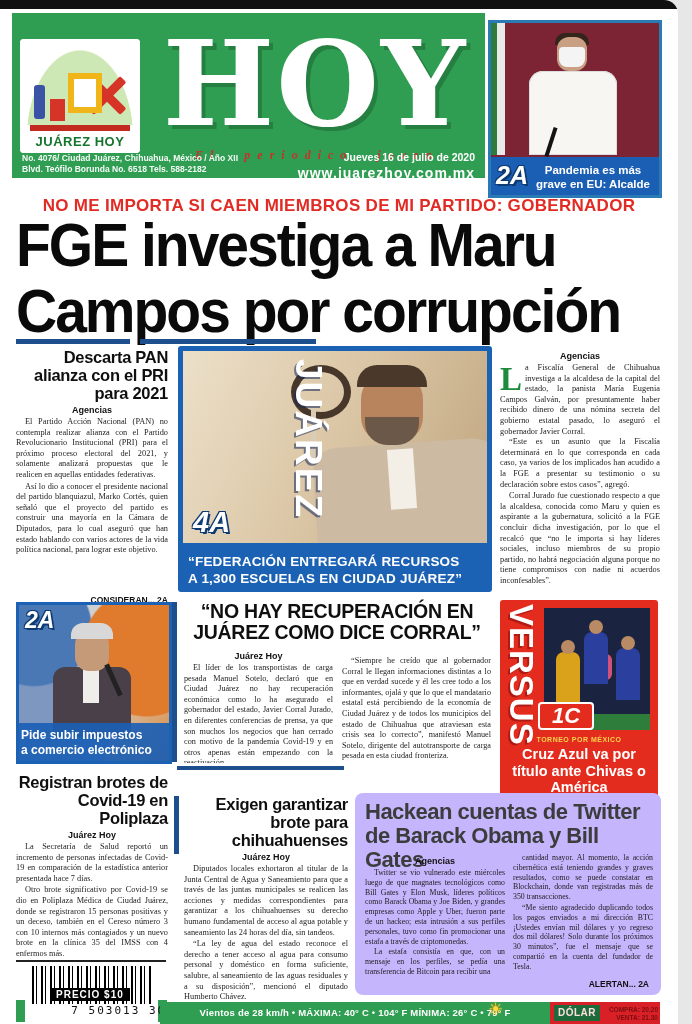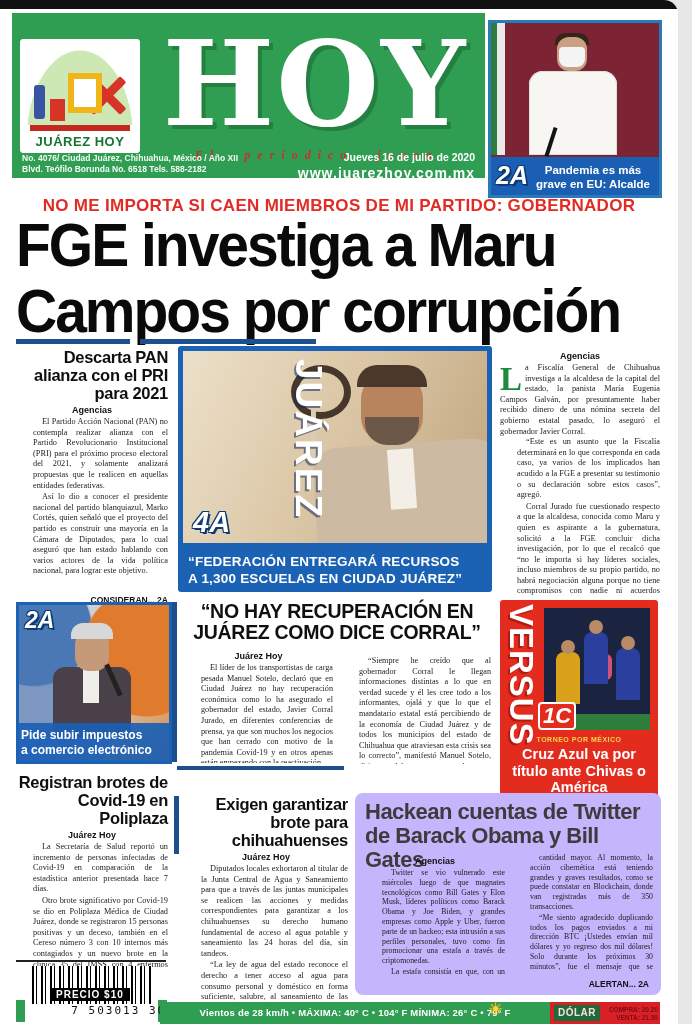--- a/index.html
+++ b/index.html
@@ -60,21 +60,21 @@
   .mainhead{left:16px;top:212px;width:655px;color:#0a0a0a;font-weight:900;
     font-size:57px;line-height:62px;letter-spacing:-2px;transform:scaleY(1.06);transform-origin:top left;}
 
   .rule-blue{background:#1d4f8f;height:5px;}
 
   
   .art-title{font-weight:900;color:#0f0f0f;font-family:"Liberation Sans",sans-serif;text-align:right;}
   .byline{font-weight:900;font-size:9px;text-align:center;color:#111;margin:3px 0 2px 0;}
   .body-text{font-family:"Liberation Serif",serif;font-size:8.3px;line-height:10.6px;
     text-align:justify;color:#1c1c1c;overflow:hidden;}
-  .body-text .para{text-indent:9px;margin:0 0 1px 17px;}
+  .body-text .para{text-indent:9px;margin:0 0 1px 0;}
   .more-tag{font-weight:900;font-size:8.5px;text-align:right;color:#111;}
   .dropcap{float:left;color:#1d8a3e;font-family:"Liberation Serif",serif;font-weight:bold;
     font-size:33px;line-height:28px;margin:2px 3px 0 0;}
 
   
   .pan-col{left:16px;top:348px;width:152px;height:244px;}
   .pan-title{font-size:16.5px;line-height:18px;letter-spacing:-.3px;}
   
   .fge-col{left:500px;top:348px;width:160px;height:247px;}
 
@@ -127,21 +127,21 @@
     transform:rotate(90deg) translateY(-100%);transform-origin:top left;white-space:nowrap;
     text-shadow:2px 2px 0 rgba(120,10,10,.5);}
   .vs-photo{position:absolute;left:44px;top:8px;width:106px;height:122px;background:#1a2340;overflow:hidden;}
   .vs-p1,.vs-p2,.vs-p3{position:absolute;width:24px;height:52px;background:#2b3f9e;border-radius:8px 8px 0 0;}
   .vs-p1{left:40px;top:24px;} .vs-p2{left:72px;top:40px;} .vs-p3{left:12px;top:44px;background:#d9a21a;}
   .vs-h1,.vs-h2,.vs-h3{position:absolute;width:14px;height:14px;background:#b98a63;border-radius:50%;}
   .vs-h1{left:45px;top:12px;} .vs-h2{left:77px;top:28px;} .vs-h3{left:17px;top:32px;}
   .vs-ref{position:absolute;left:50px;top:46px;width:18px;height:26px;background:#d0527a;border-radius:6px;}
   .vs-grass{position:absolute;left:0;bottom:0;width:100%;height:16px;background:#2e7d3b;}
   .vs-badge{position:absolute;left:38px;top:102px;font-size:22px;color:#fff;font-weight:900;font-style:italic;
-    background:#e42c1e;border:2px solid #fff;border-radius:4px;padding:0 3px;line-height:24px;}
+    background:#e42c1e;border:2px solid #fff;border-radius:4px;padding:0 12px;line-height:24px;}
   .vs-kick{position:absolute;left:0;top:136px;width:158px;text-align:center;color:#f5d34c;
     font-weight:900;font-size:7px;letter-spacing:.5px;}
   .vs-title{position:absolute;left:8px;top:146px;width:142px;text-align:center;color:#fff;
     font-weight:900;font-size:14.5px;line-height:16.5px;}
 
   
   .cov-col{left:16px;top:773px;width:152px;height:188px;}
   .sec-title{font-size:16.5px;line-height:18px;letter-spacing:-.3px;}
   .cov-rule{left:16px;top:960px;width:150px;height:2px;background:#222;}
 

